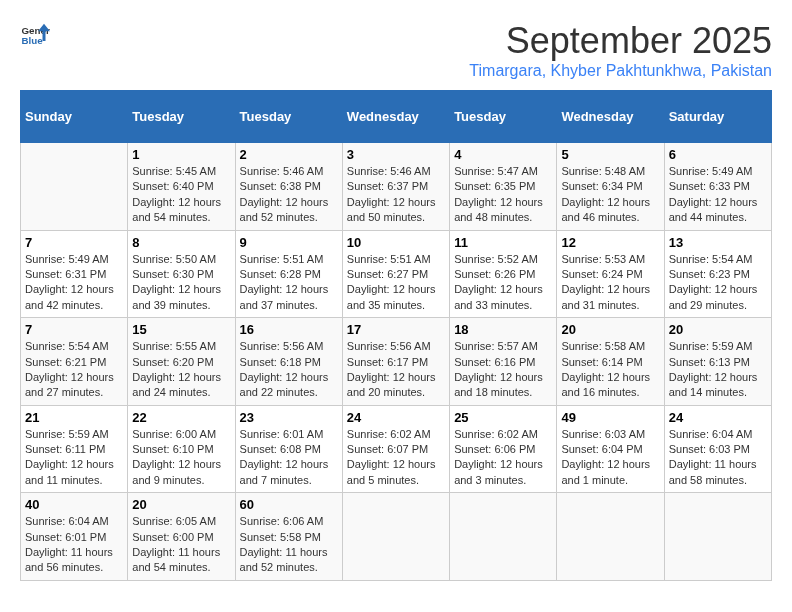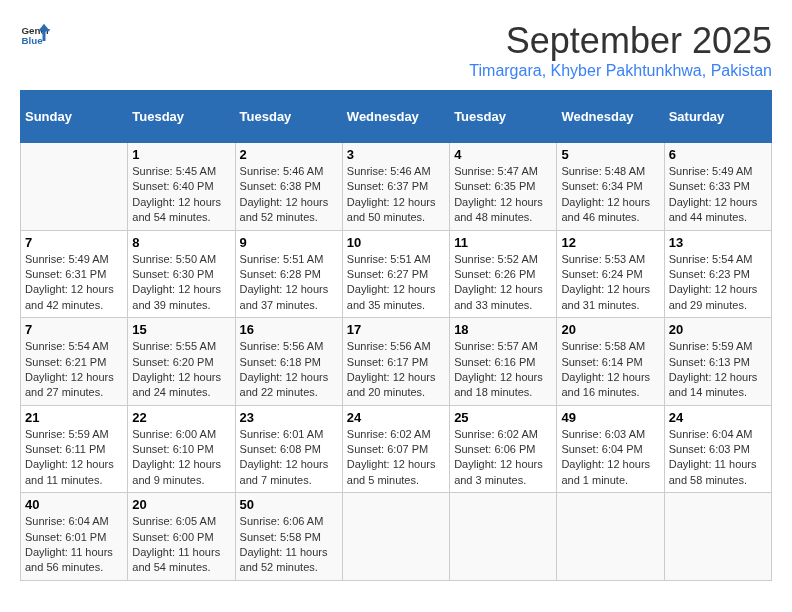--- a/index.html
+++ b/index.html
@@ -229,21 +229,21 @@
       <tr>
         <td>
           <span class="day-number">40</span>
           <div class="day-info">Sunrise: 6:04 AM<br>Sunset: 6:01 PM<br>Daylight: 11 hours and 56 minutes.</div>
         </td>
         <td>
           <span class="day-number">20</span>
           <div class="day-info">Sunrise: 6:05 AM<br>Sunset: 6:00 PM<br>Daylight: 11 hours and 54 minutes.</div>
         </td>
         <td>
-          <span class="day-number">50</span>
+          <span class="day-number">60</span>
           <div class="day-info">Sunrise: 6:06 AM<br>Sunset: 5:58 PM<br>Daylight: 11 hours and 52 minutes.</div>
         </td>
         <td class="empty-cell"></td>
         <td class="empty-cell"></td>
         <td class="empty-cell"></td>
         <td class="empty-cell"></td>
       </tr>
     </tbody>
 </table>
 

